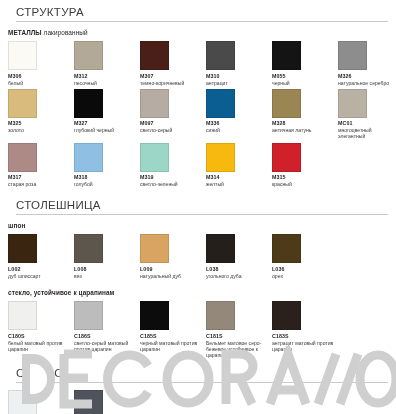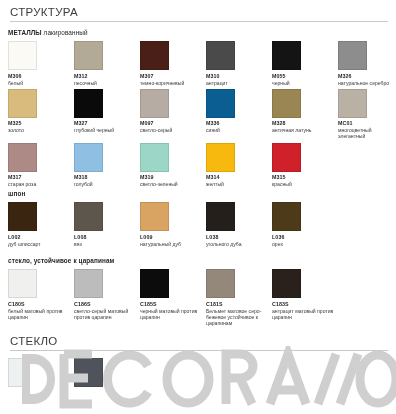--- a/index.html
+++ b/index.html
@@ -38,21 +38,21 @@
   }
 
   
   .section-title {
     font-size: 11.5px;
     letter-spacing: 0.3px;
     color: #3c3c3c;
     font-weight: 400;
     padding-bottom: 3px;
     border-bottom: 1px solid #c9c9c9;
-    margin: 0 0 7px 2px;
+    margin: 0 0 7px 8px;
   }
   .section-title.spaced { margin-top: 12px; }
 
   .group-title {
     font-size: 6.4px;
     font-weight: 700;
     color: #231f20;
     margin: 0 0 5px 0;
     letter-spacing: 0.1px;
   }
@@ -293,20 +293,21 @@
       <span class="code">M314</span>
       <span class="desc">желтый</span>
     </div>
     <div class="cell">
       <span class="chip" style="background: rgb(208, 32, 42);"></span>
       <span class="code">M315</span>
       <span class="desc">красный</span>
     </div>
   </div>
 
+  <h2 class="section-title spaced">СТОЛЕШНИЦА</h2>
 
   <div class="group-title"><span>шпон</span></div>
 
   <div class="row">
     <div class="cell">
       <span class="chip tex-oak-spessart" style="background: rgb(58, 37, 16);"></span>
       <span class="code">L002</span>
       <span class="desc">дуб шписсарт</span>
     </div>
     <div class="cell">

